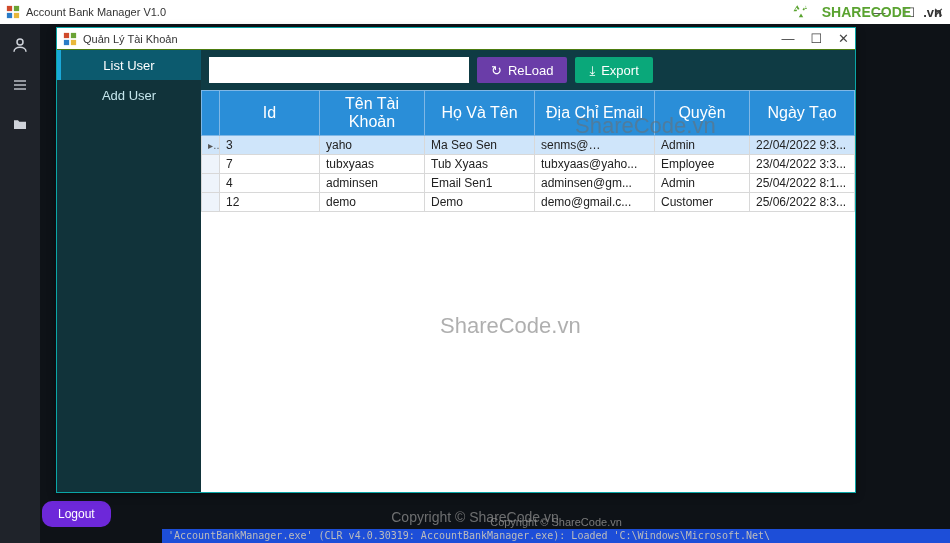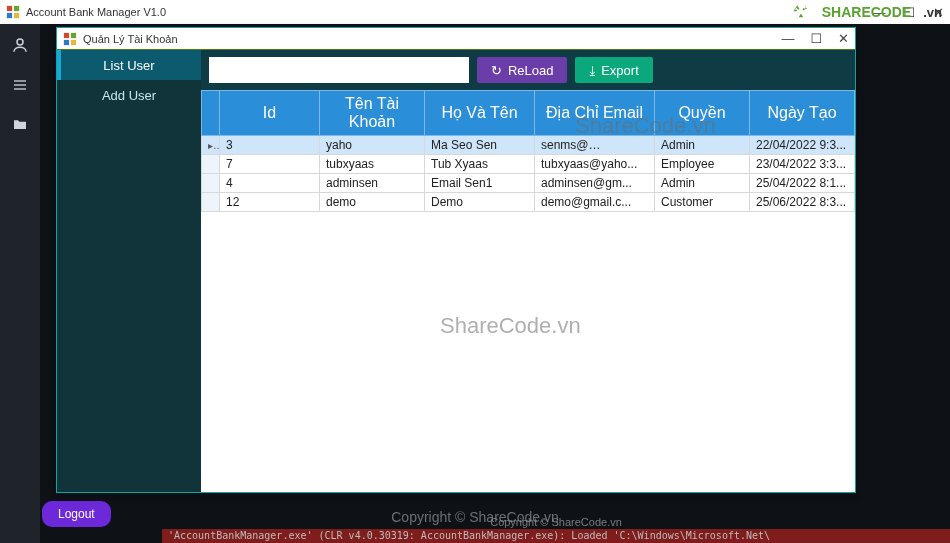--- a/index.html
+++ b/index.html
@@ -12,21 +12,21 @@
 .parent-titlebar .controls { margin-left: auto; display: flex; gap: 18px; color: #444; }
 .parent-titlebar .controls span { cursor: default; font-size: 13px; line-height: 1; }
 
 .parent-sidebar { position: absolute; top: 24px; left: 0; bottom: 0; width: 40px; background: #1f232a; display: flex; flex-direction: column; align-items: center; padding-top: 10px; gap: 18px; color: #b8bdc5; }
 .parent-sidebar .sicon { width: 22px; height: 22px; display: flex; align-items: center; justify-content: center; font-size: 16px; }
 .parent-sidebar .stext { position:absolute; left:44px; top:10px; color:#cfd3da; font-size:12px; }
 .parent-content { position: absolute; top: 24px; left: 40px; right: 0; bottom: 0; background: #0e1217; }
 
 .logout-btn { position: absolute; left: 42px; bottom: 16px; background: #6d28d9; color: #fff; padding: 6px 16px; border-radius: 10px; font-size: 12px; }
 
-.console-strip { position: absolute; left: 162px; right: 0; bottom: 0; height: 14px; background: #7f1d1d; color: #bcbcbc; font-family: Consolas, monospace; font-size: 10px; line-height: 14px; white-space: nowrap; overflow: hidden; padding-left: 6px; }
+.console-strip { position: absolute; left: 162px; right: 0; bottom: 0; height: 14px; background: #1d4ed8; color: #bcbcbc; font-family: Consolas, monospace; font-size: 10px; line-height: 14px; white-space: nowrap; overflow: hidden; padding-left: 6px; }
 .console-strip2 { position: absolute; left: 162px; right: 0; bottom: 14px; height: 14px; color: #7a7a7a; font-size: 11px; text-align: center; line-height:14px; }
 
 
 .child-window { position: absolute; top: 27px; left: 56px; width: 800px; height: 466px; background: #fff; border: 1px solid #0aa6a6; box-shadow: 0 2px 8px rgba(0,0,0,0.4); }
 .child-titlebar { height: 22px; background: #fff; display: flex; align-items: center; padding: 0 6px; font-size: 11px; color: #333; border-bottom: 1px solid #4d7c0f; }
 .child-titlebar .ticon { width: 14px; height: 14px; margin-right: 6px; }
 .child-titlebar .controls { margin-left: auto; display: flex; gap: 16px; color: #444; font-size: 13px; }
 .child-body { display: flex; height: calc(100% - 22px); }
 
 .left-panel { width: 144px; background: #11333a; display: flex; flex-direction: column; }

